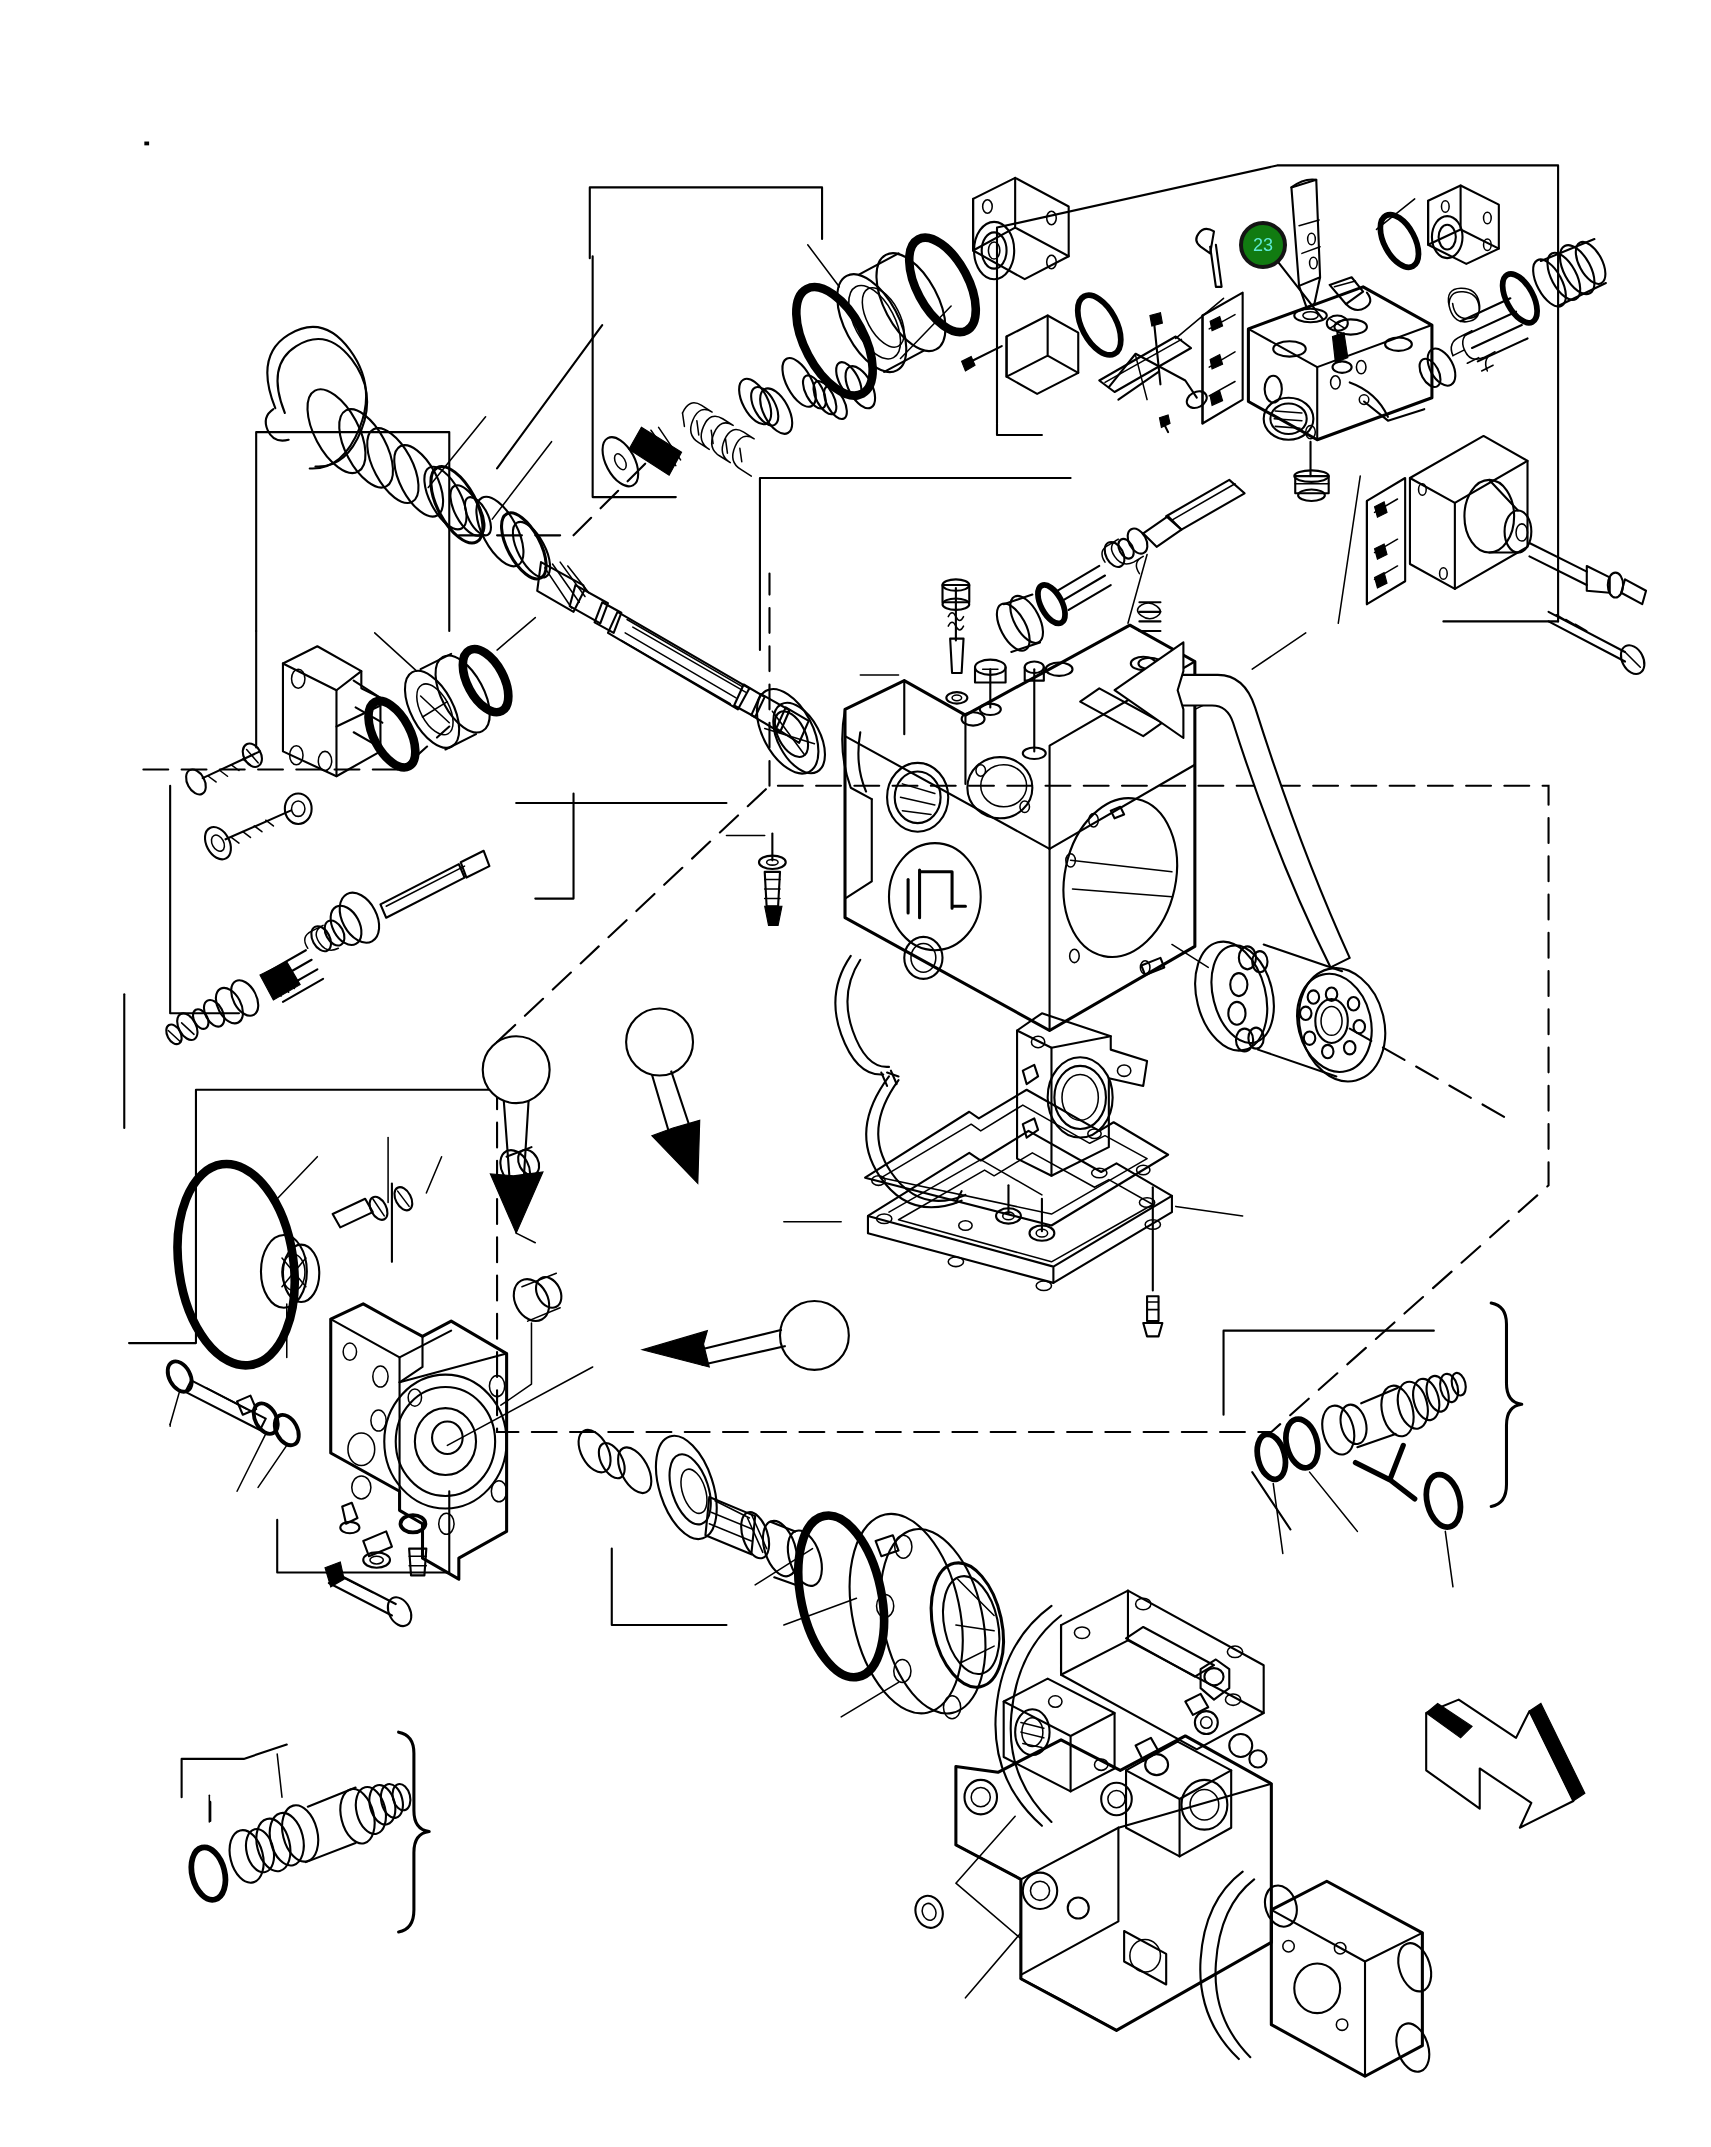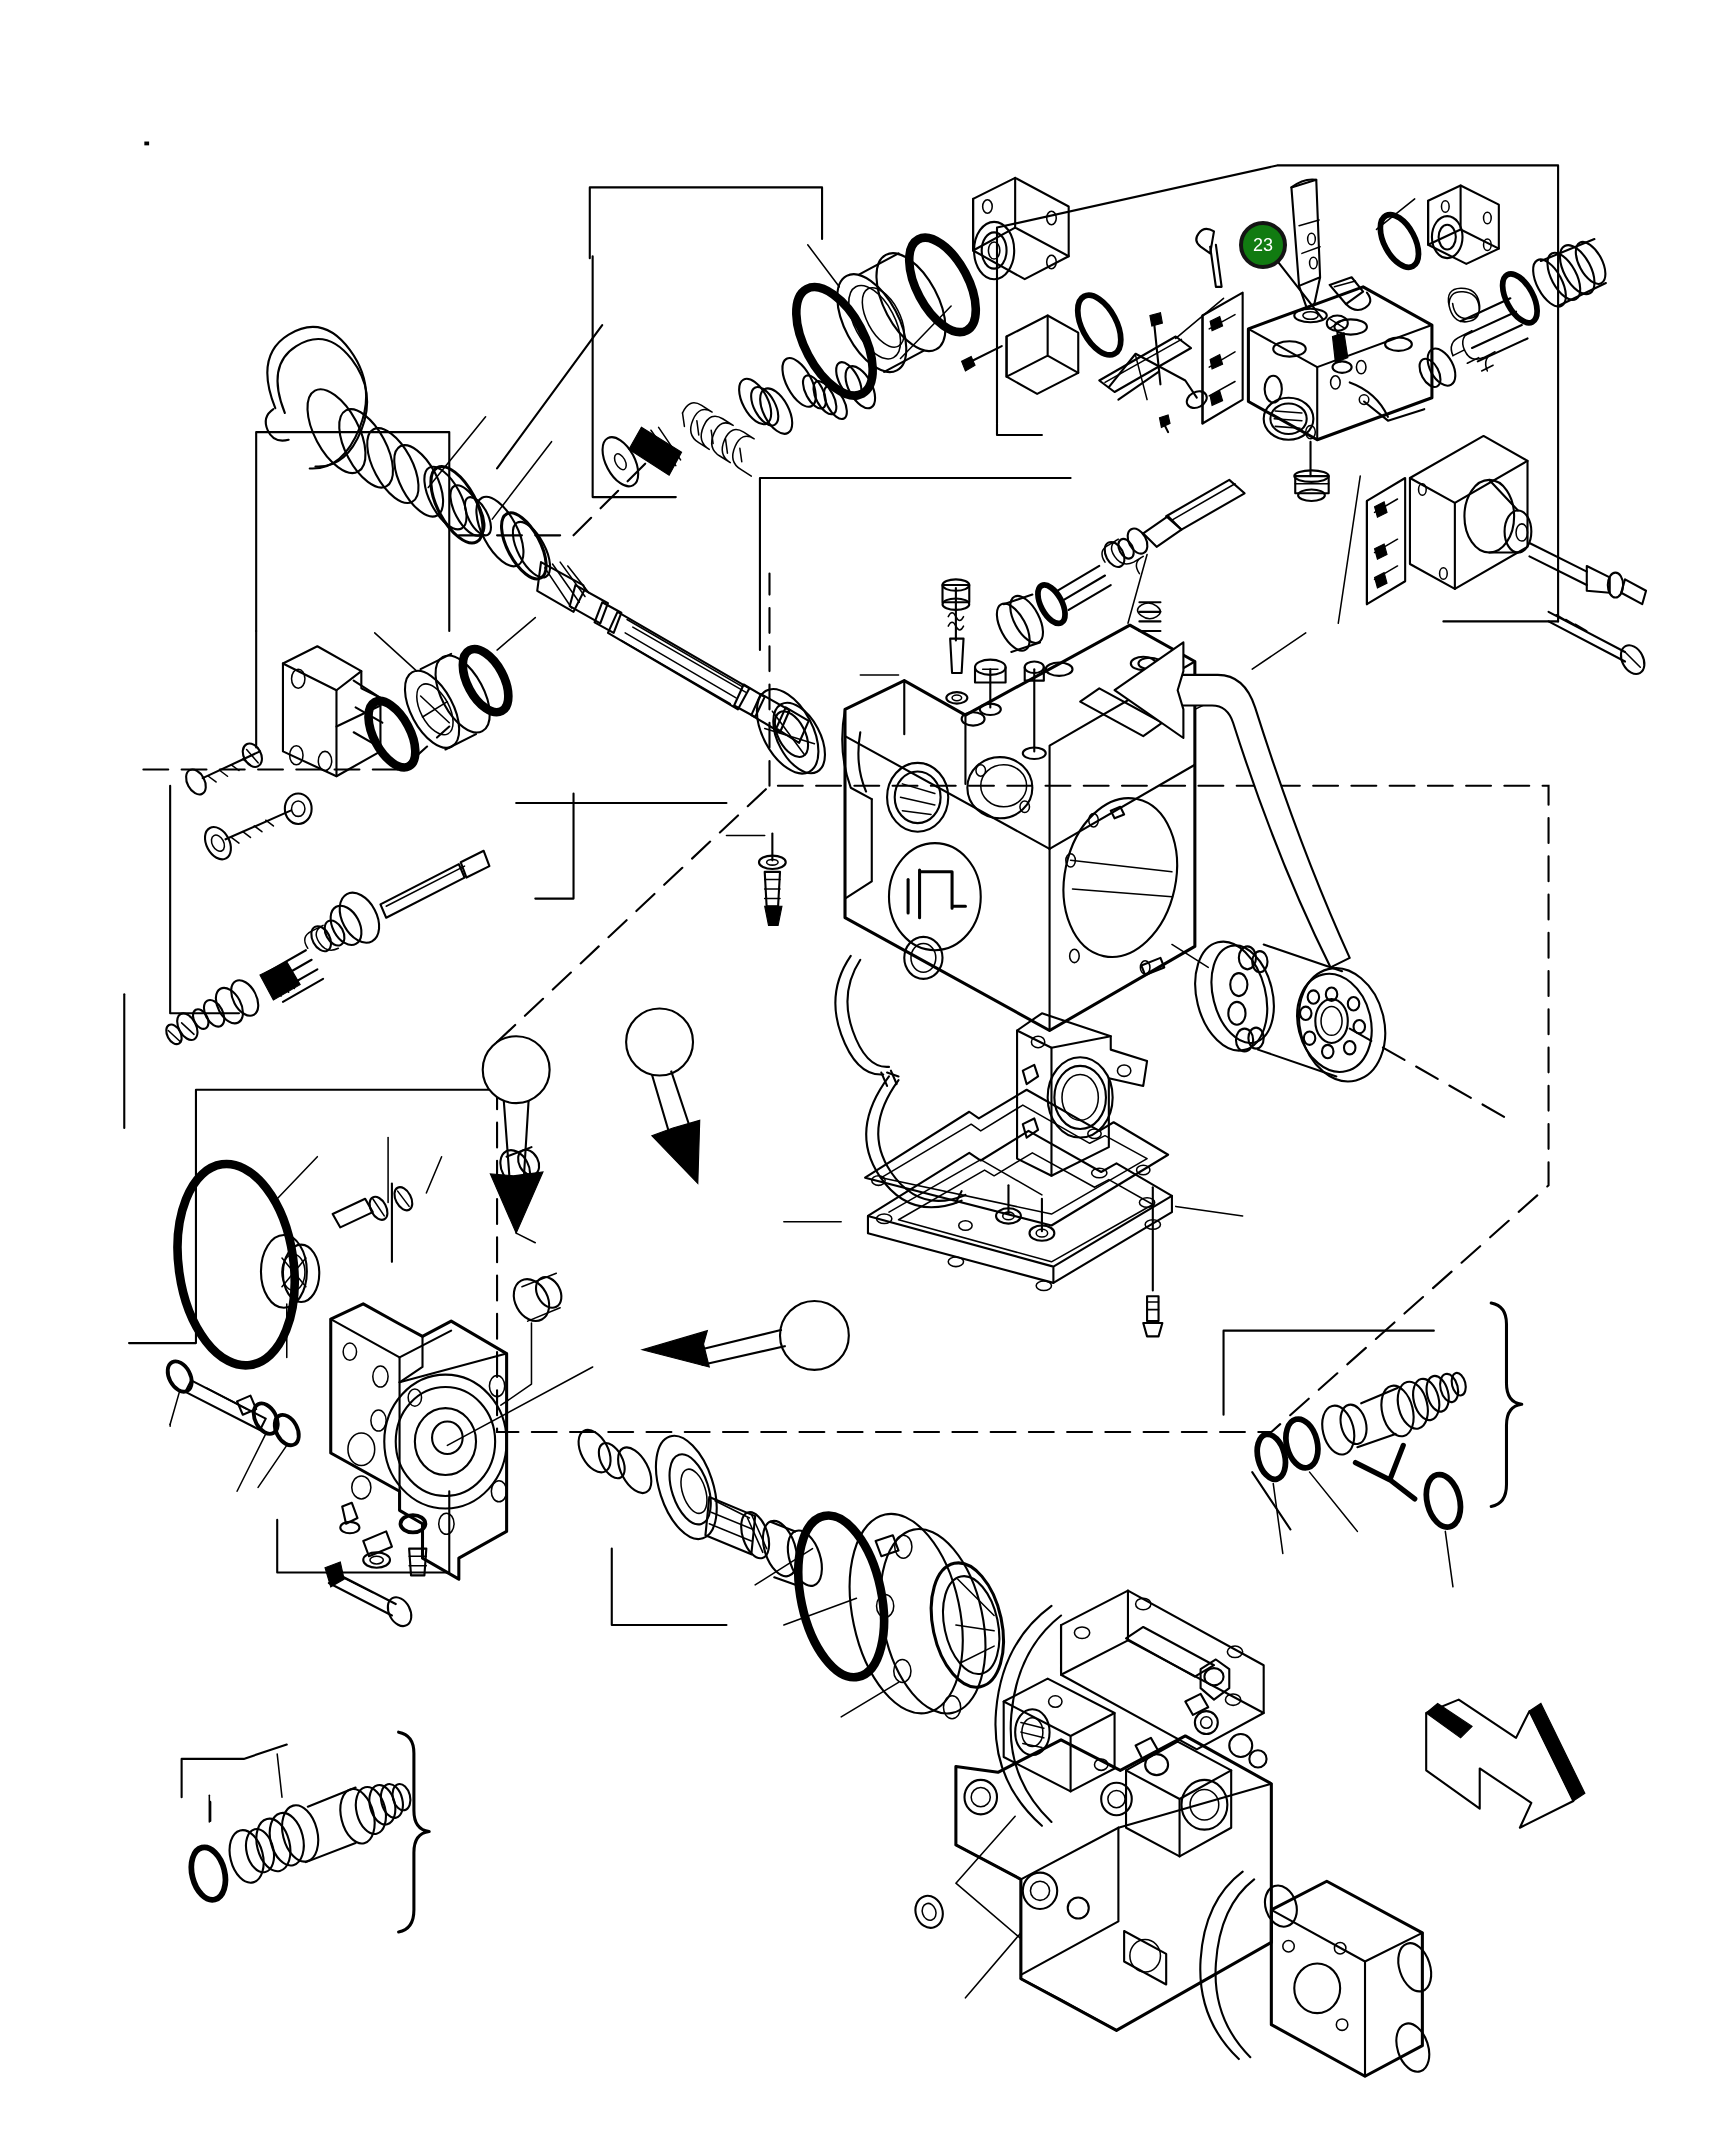--- a/index.html
+++ b/index.html
@@ -918,16 +918,16 @@
     <g>
       <path class="wh" d="M1492 1792 L1492 1852 L1548 1892 L1548 1850 L1602 1886 L1590 1912 L1646 1884 L1600 1790 L1586 1818 L1526 1778 Z"></path>
       <path class="blk" d="M1492 1792 L1504 1782 L1540 1806 L1528 1818 Z"></path>
       <path class="blk" d="M1600 1790 L1612 1782 L1658 1876 L1646 1884 Z"></path>
     </g>
 
     <path class="ln" d="M1337 274 L1384 334"></path>
 
   </svg>
 
-  <div class="callout-badge" id="callout-0" style="left: 1239px; top: 221px; width: 48px; height: 48px; background: rgb(17, 123, 17); border: 4.8px solid rgb(20, 20, 20); color: #ffffff; font-size: 18px;">23</div>
+  <div class="callout-badge" id="callout-0" style="left: 1239px; top: 221px; width: 48px; height: 48px; background: rgb(17, 123, 17); border: 4.8px solid rgb(20, 20, 20); color: #5eead4; font-size: 18px;">23</div>
 
 </div>
 
 
 </body></html>

